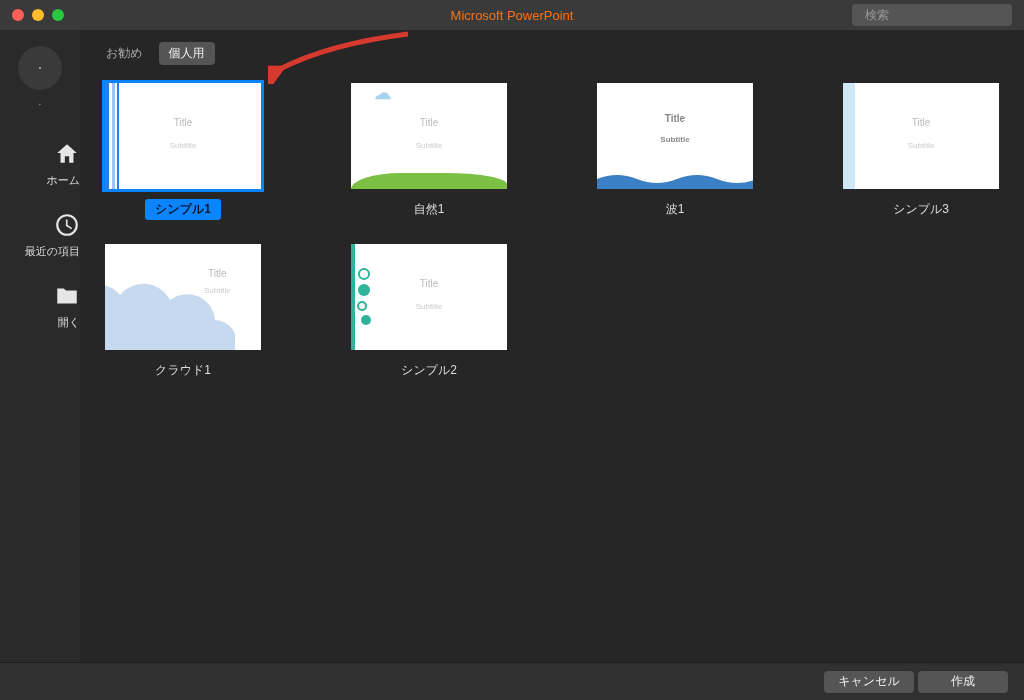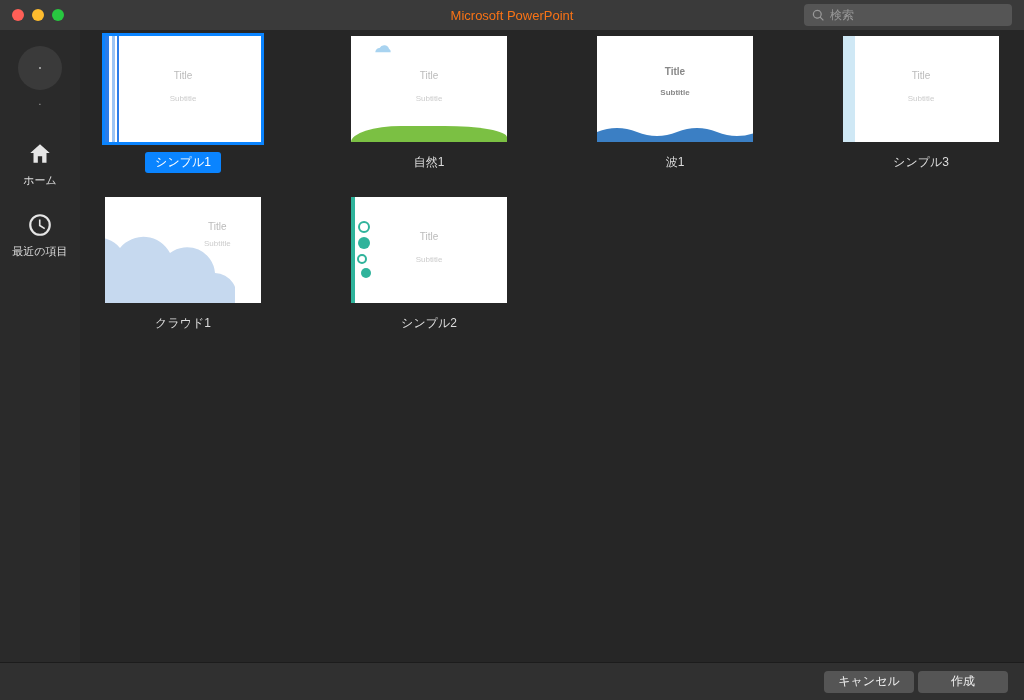--- a/index.html
+++ b/index.html
@@ -5,53 +5,53 @@
 * { margin: 0; padding: 0; box-sizing: border-box; font-family: -apple-system, "Helvetica Neue", sans-serif; }
 body { width: 1024px; height: 700px; background: #2a2a2a; overflow: hidden; position: relative; }
 
 .titlebar { height: 30px; background: #3a3a3a; display: flex; align-items: center; padding: 0 12px; position: relative; }
 .traffic-lights { display: flex; gap: 8px; }
 .light { width: 12px; height: 12px; border-radius: 50%; }
 .light.red { background: #ff5f57; }
 .light.yellow { background: #febc2e; }
 .light.green { background: #28c840; }
 .titlebar-title { position: absolute; left: 50%; transform: translateX(-50%); color: #f97316; font-size: 13px; }
-.search-box { margin-left: auto; display: flex; align-items: center; background: #555; border-radius: 4px; padding: 2px 8px; width: 208px; height: 22px; }
+.search-box { margin-left: auto; display: flex; align-items: center; background: #555; border-radius: 4px; padding: 2px 8px; width: 160px; height: 22px; }
 .search-box svg { width: 13px; height: 13px; fill: #999; margin-right: 5px; }
 .search-input { background: transparent; border: none; color: #ccc; font-size: 12px; outline: none; flex: 1; }
 .search-input::placeholder { color: #999; }
 
 .main { display: flex; height: calc(100% - 30px - 38px); }
 
 .sidebar { width: 80px; background: #2a2a2a; display: flex; flex-direction: column; align-items: center; padding-top: 16px; }
 .account-circle { width: 44px; height: 44px; border-radius: 50%; background: #3a3a3a; margin-bottom: 6px; position:relative; }
 .account-circle::after { content:""; position:absolute; left:50%; top:50%; width:2px; height:2px; background:#bbb; border-radius:50%; transform:translate(-50%,-50%); }
 .account-label { color:#aaa; font-size:10px; margin-bottom:22px; }
-.sidebar-item { width: 100%; display: flex; flex-direction: column; align-items: center; padding: 12px 0; color: #ccc; cursor: pointer; }
+.sidebar-item { width: 100%; display: flex; flex-direction: column; align-items: flex-end; padding: 12px 0; color: #ccc; cursor: pointer; }
 .sidebar-item.active { background: #3e3e3e; }
 .sidebar-item svg { width: 26px; height: 26px; fill: #e6e6e6; margin-bottom: 6px; }
 .sidebar-item-label { font-size: 11px; color: #ddd; }
 
 .content { flex: 1; background: #262626; display: flex; flex-direction: column; }
 .tabs { display: flex; gap: 6px; padding: 12px 16px; align-items: center; position: relative; }
 .tab { color: #aaa; font-size: 12px; padding: 3px 10px; border-radius: 4px; cursor:pointer; }
 .tab.active { background: #555; color: #eee; }
 
 .arrow-annot { position: absolute; left: 188px; top: -6px; pointer-events:none; }
 
 .templates { flex: 1; padding: 6px 10px 10px 10px; overflow: auto; }
 .template-grid { display: grid; grid-template-columns: repeat(4, 1fr); gap: 24px 60px; }
 .template-card { display: flex; flex-direction: column; align-items: center; cursor:pointer; }
 .thumb { width: 156px; height: 106px; background: #fff; position: relative; overflow: hidden; }
 .thumb.selected { outline: 3px solid #0a84ff; outline-offset: 0px; }
 .thumb-title { color:#bbb; font-size:10px; position:absolute; left:50%; top:34px; transform:translateX(-50%); }
 .thumb-sub { color:#ccc; font-size:8px; position:absolute; left:50%; top:58px; transform:translateX(-50%); }
 .thumb-title.bold { color:#888; font-weight:600; }
 .card-label { margin-top: 10px; color: #ddd; font-size: 12px; padding: 2px 10px; border-radius: 3px; }
-.card-label.selected { background: #0a84ff; color: #ffffff; }
+.card-label.selected { background: #0a84ff; color: #0f172a; font-weight: bold; }
 
 
 .simple1-bar { position:absolute; left:0; top:0; width:14px; height:100%; background: linear-gradient(90deg, #2b7de9 0 4px, #fff 4px 7px, #9cc5f5 7px 10px, #fff 10px 12px, #2b7de9 12px 14px); }
 .nature-cloud { position:absolute; left:18px; top:6px; width:28px; height:12px; }
 .nature-grass { position:absolute; left:0; bottom:0; width:100%; height:16px; background:#7bc043; border-top-left-radius:40% 20px; border-top-right-radius:50% 14px; }
 .wave { position:absolute; left:0; bottom:0; width:100%; height:18px; }
 .simple3-bar { position:absolute; left:0; top:0; width:12px; height:100%; background:#cfe8f5; }
 .cloud-blob { position:absolute; left:-30px; bottom:-10px; width:160px; height:90px; }
 .simple2-bar { position:absolute; left:0; top:0; width:4px; height:100%; background:#2fb39b; }
 .simple2-bubbles { position:absolute; left:6px; top:24px; }
@@ -92,23 +92,42 @@
 
 
     <div class="sidebar-item">
       <svg viewBox="0 0 24 24">
           <path d="M12 2a10 10 0 100 20 10 10 0 000-20zm0 2a8 8 0 110 16 8 8 0 010-16zm.5 3h-1.5v6l5 3 .75-1.23L12.5 12V7z"></path>
         </svg>
       <span class="sidebar-item-label">最近の項目</span>
     </div>
 
 
+    <div class="sidebar-item">
+      <svg viewBox="0 0 24 24">
+          <path d="M3 5h6l2 2h10v12H3V5z"></path>
+        </svg>
+      <span class="sidebar-item-label">開く</span>
+    </div>
   </div>
 
   <div class="content">
+    <div class="tabs">
+      <div class="tab">お勧め</div>
+      <div class="tab active">個人用</div>
+
+      <svg class="arrow-annot" width="160" height="60">
+        <defs>
+            <marker id="ah" markerWidth="10" markerHeight="10" refX="2" refY="5" orient="auto">
+              <path d="M10 0 L0 5 L10 10 z" fill="#d63a2f"></path>
+            </marker>
+          </defs>
+        <path d="M140 10 Q 60 20 10 46" stroke="#d63a2f" stroke-width="5" fill="none" marker-end="url(#ah)"></path>
+      </svg>
+    </div>
 
     <div class="templates">
       <div class="template-grid">
 
         <div class="template-card">
           <div class="thumb selected">
             <div class="simple1-bar"></div>
             <span class="thumb-title">Title</span>
             <span class="thumb-sub">Subtitle</span>
           </div>

